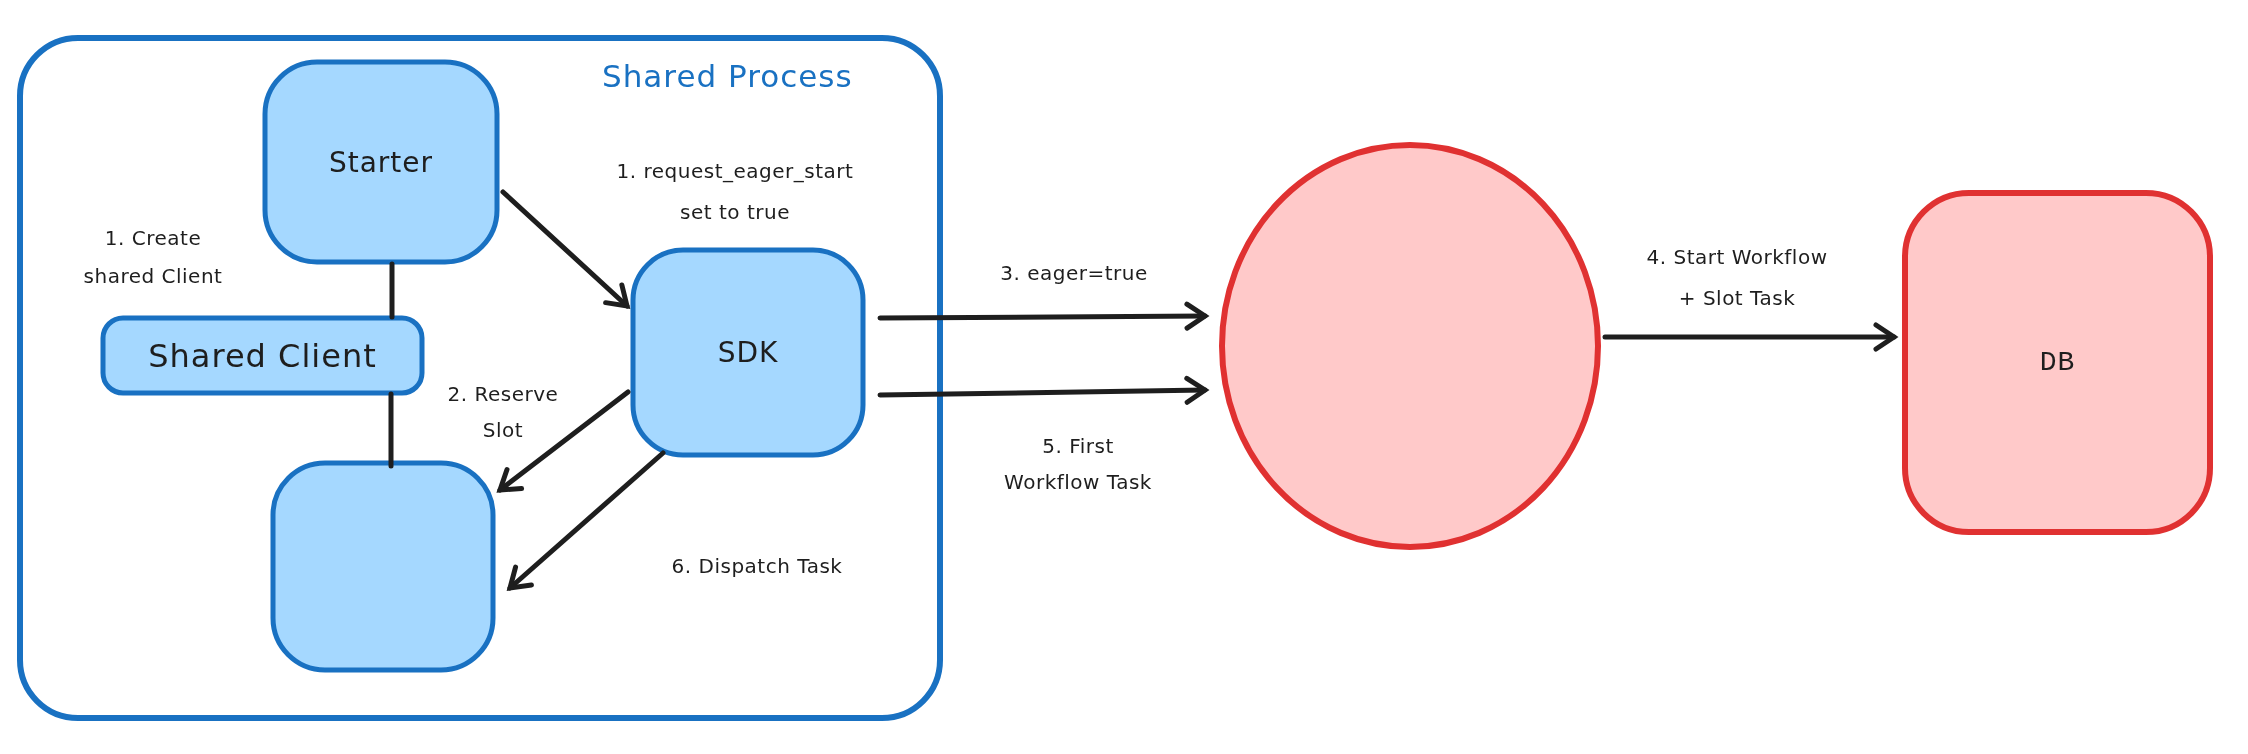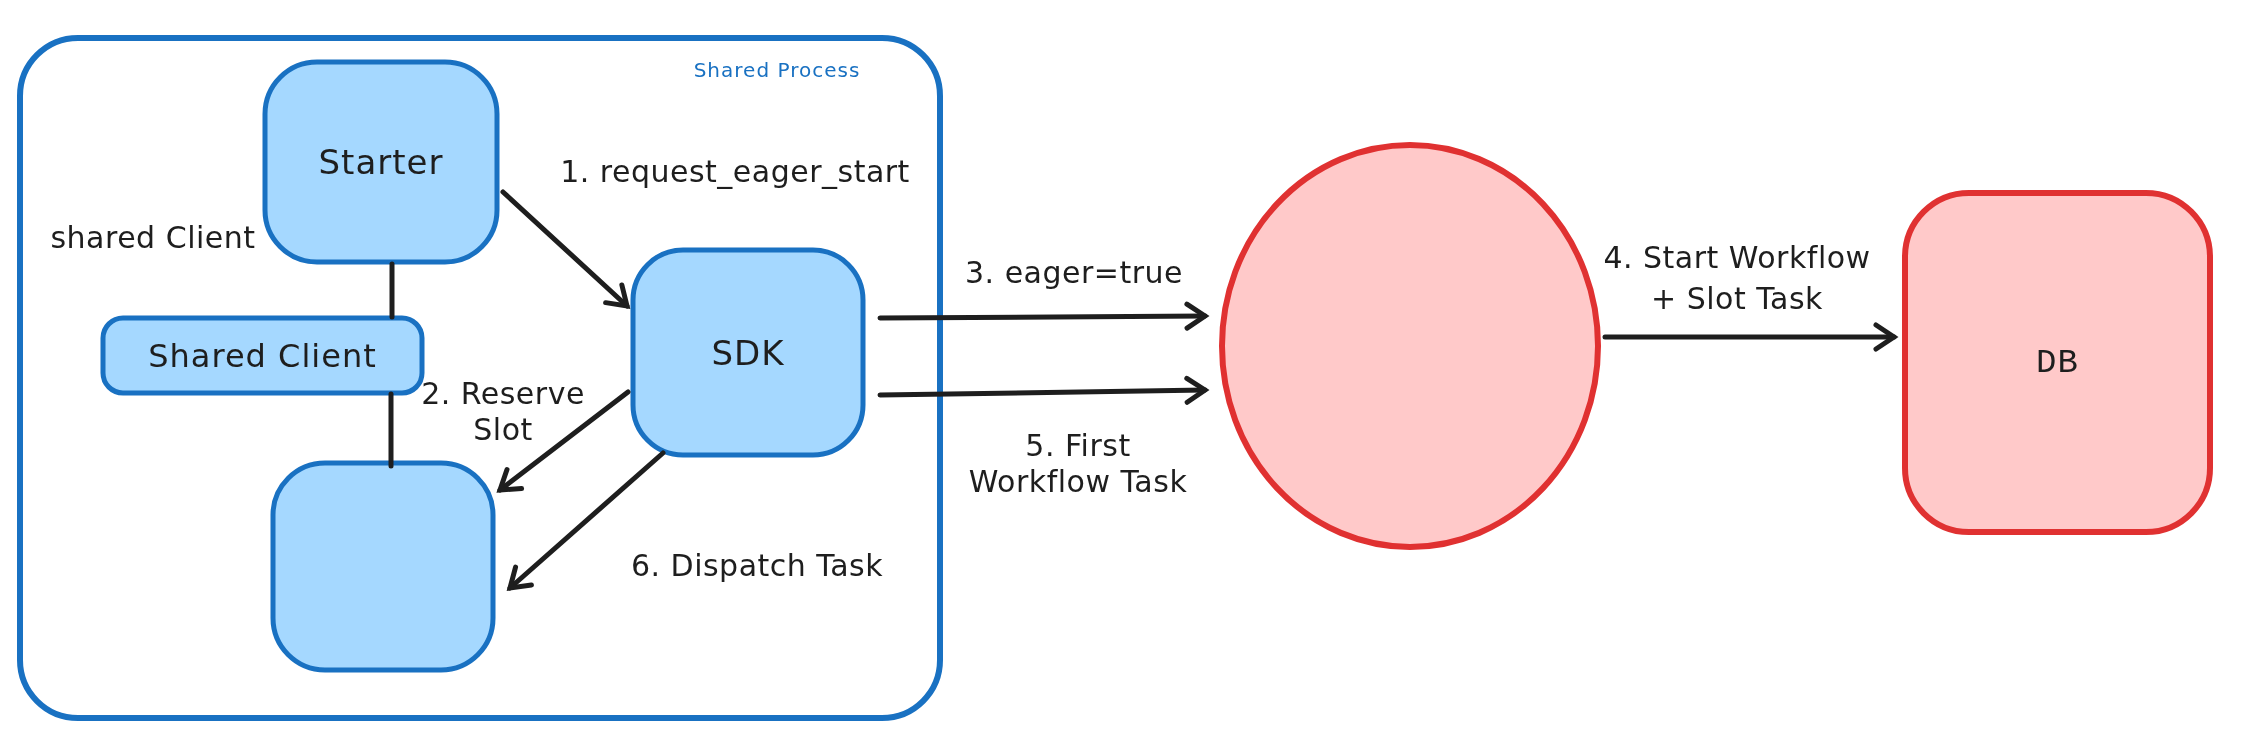--- a/index.html
+++ b/index.html
@@ -20,29 +20,29 @@
     overflow:hidden;
   }
   svg{position:absolute;left:0;top:0;}
   .blue-node{fill:var(--blue-fill);stroke:var(--blue-stroke);stroke-width:5;}
   .red-node{fill:var(--red-fill);stroke:var(--red-stroke);stroke-width:6;}
   .frame{fill:none;stroke:var(--blue-stroke);stroke-width:6;}
   .ink-line{fill:none;stroke:var(--ink);stroke-width:5;stroke-linecap:round;}
   .label-layer{position:absolute;left:0;top:0;width:100%;height:100%;pointer-events:none;}
   .node-label{
     position:absolute;display:flex;align-items:center;justify-content:center;
-    font-size:34px;letter-spacing:1px;color:var(--ink);
+    font-size:28px;letter-spacing:1px;color:var(--ink);
   }
   .note{
-    position:absolute;text-align:center;font-size:30px;letter-spacing:.5px;
+    position:absolute;text-align:center;font-size:20px;letter-spacing:.5px;
     line-height:38px;color:var(--ink);white-space:nowrap;
   }
   .note span{display:block;}
   .group-title{
-    position:absolute;text-align:center;font-size:20px;letter-spacing:1px;
+    position:absolute;font-size:31px;letter-spacing:1px;
     color:var(--blue-stroke);white-space:nowrap;
   }
 </style>
 </head>
 <body>
 
 <div id="canvas">
 
   <svg width="2248" height="754" viewBox="0 0 2248 754">
     <defs>
@@ -75,25 +75,27 @@
   <div class="label-layer">
 
     <div class="group-title" style="left:602px;top:58px;width:350px;">Shared Process</div>
 
     <div class="node-label" style="left:265px;top:62px;width:232px;height:200px;">Starter</div>
     <div class="node-label" style="left:103px;top:318px;width:319px;height:75px;font-size:32px;">Shared Client</div>
     <div class="node-label" style="left:633px;top:250px;width:230px;height:205px;">SDK</div>
     <div class="node-label" style="left:1905px;top:193px;width:305px;height:339px;font-family:Liberation Mono, monospace;">DB</div>
 
     <div class="note" style="left:23px;top:219px;width:260px;">
+      <span>1. Create</span>
       <span>shared Client</span>
     </div>
 
     <div class="note" style="left:535px;top:151px;width:400px;line-height:41px;">
       <span>1. request_eager_start</span>
+      <span>set to true</span>
     </div>
 
     <div class="note" style="left:393px;top:376px;width:220px;line-height:36px;">
       <span>2. Reserve</span>
       <span>Slot</span>
     </div>
 
     <div class="note" style="left:924px;top:254px;width:300px;">3. eager=true</div>
 
     <div class="note" style="left:918px;top:428px;width:320px;line-height:36px;">

